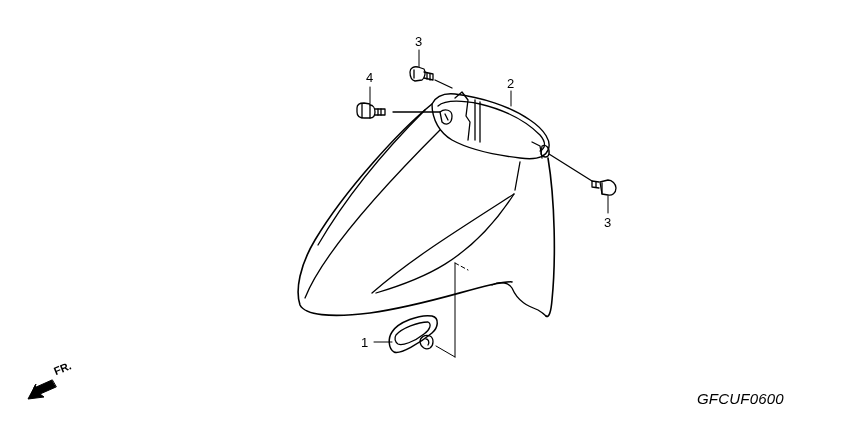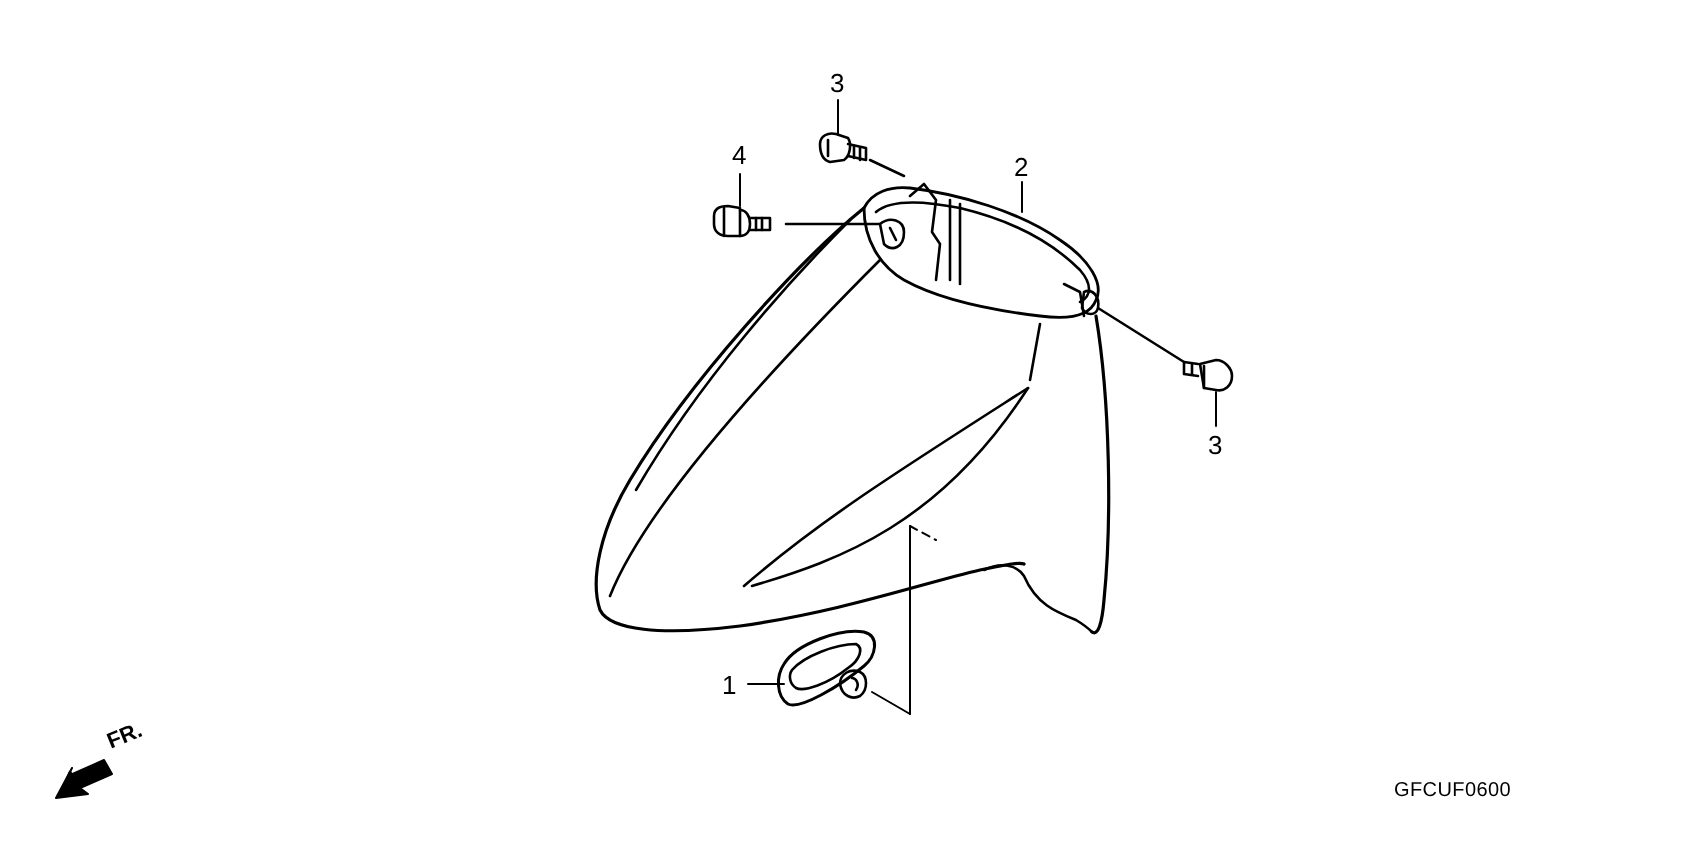--- a/index.html
+++ b/index.html
@@ -1,19 +1,19 @@
 <!DOCTYPE html>
 <html><head>
   <meta charset="utf-8">
   <style>
     html, body { margin: 0; padding: 0; background: #ffffff; }
     body { width: 850px; height: 425px; position: relative; overflow: hidden; font-family: "Liberation Sans", sans-serif; }
     #diagram { position: absolute; left: 0; top: 0; width: 850px; height: 425px; }
     .callout { position: absolute; font-family: "Liberation Sans", sans-serif; font-size: 13px; color: #000; line-height: 1; }
-    .code { position: absolute; left: 697px; top: 390px; font-family: "Liberation Sans", sans-serif; font-size: 10px; color: #000; letter-spacing: 0.2px; }
+    .code { position: absolute; left: 697px; top: 390px; font-family: "Liberation Sans", sans-serif; font-size: 15px; color: #000; letter-spacing: 0.2px; font-style: italic; }
     .fr { position: absolute; left: 52px; top: 366px; font-family: "Liberation Sans", sans-serif; font-weight: bold; font-size: 11px; color: #000; transform: rotate(-22deg); transform-origin: left top; }
   </style>
 </head>
 <body>
 
 <svg id="diagram" viewBox="0 0 850 425" xmlns="http://www.w3.org/2000/svg" fill="none" stroke="#000" stroke-width="1.3" stroke-linecap="round" stroke-linejoin="round">
 
   <g>
 
     <path d="M432,104 C400,130 345,190 315,240 C300,265 295,290 300,305 C305,315 330,318 370,313 C420,306 460,292 490,285 C505,282 510,281 512,282" stroke-width="1.6"></path>

